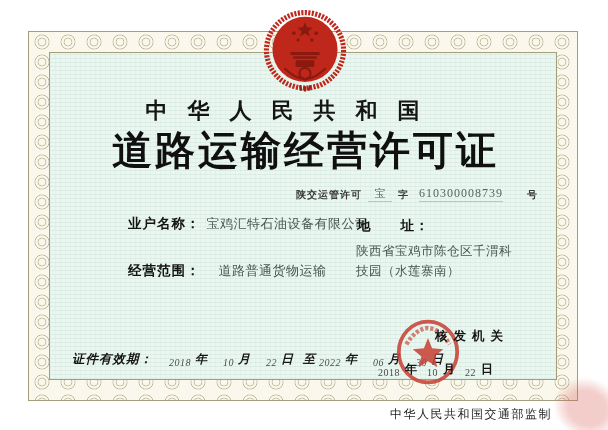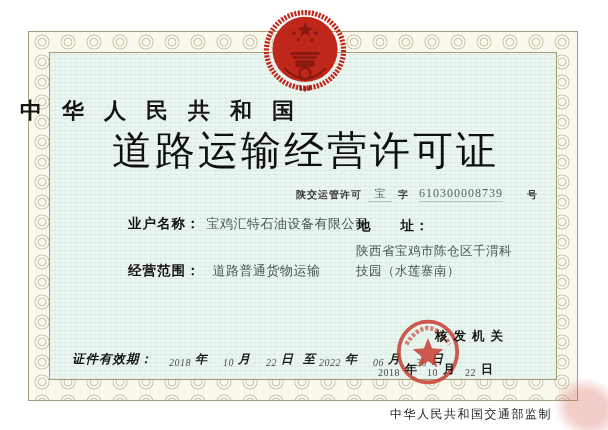--- a/index.html
+++ b/index.html
@@ -24,47 +24,47 @@
     border:1px solid #a59e7c;
     background-color:#ecf6f1;
     background-image:
       repeating-linear-gradient(0deg, rgba(178,214,198,.28) 0 1px, rgba(0,0,0,0) 1px 4px),
       repeating-linear-gradient(90deg, rgba(178,214,198,.14) 0 1px, rgba(0,0,0,0) 1px 5px);
   }
   
   .emblem{position:absolute;left:262px;top:10px;width:86px;height:84px;}
   
   .country-title{
-    position:absolute;left:0;top:96px;width:565px;text-align:left;
+    position:absolute;left:0;top:96px;width:565px;text-align:center;
     font-size:22px;font-weight:bold;letter-spacing:20px;text-indent:20px;color:#151515;
   }
   .main-title{
     position:absolute;left:0;top:123px;width:608px;text-align:center;
-    font-size:40px;font-weight:normal;letter-spacing:3px;text-indent:3px;color:#101010;
+    font-size:40px;font-weight:bold;letter-spacing:3px;text-indent:3px;color:#101010;
   }
   
   .permit-line{
     position:absolute;left:296px;top:186px;display:flex;align-items:flex-end;
     font-size:10px;color:#3a3a3a;
   }
   .permit-line .lbl{font-weight:bold;letter-spacing:1px;}
   .permit-line .fill{
     font-family:"Liberation Serif",serif;color:#56645d;
     border-bottom:1px solid rgba(110,110,110,.35);
     text-align:center;
   }
   .permit-fill1{min-width:24px;margin-left:6px;font-size:11px;}
   .permit-zi{font-weight:bold;margin-left:6px;}
   .permit-number{min-width:82px;margin-left:10px;font-size:12px;letter-spacing:1px;}
   .permit-hao{font-weight:bold;margin-left:24px;}
   
   .label{font-weight:bold;font-size:13.5px;color:#141414;letter-spacing:1px;}
   .value{font-family:"Liberation Serif",serif;font-size:13px;color:#46564f;letter-spacing:.5px;}
   .owner-row{position:absolute;left:128px;top:215px;display:flex;align-items:flex-end;gap:6px;}
-  .scope-row{position:absolute;left:128px;top:262px;display:flex;align-items:center;gap:12px;}
+  .scope-row{position:absolute;left:128px;top:262px;display:flex;align-items:center;gap:18px;}
   .address-label{position:absolute;left:357px;top:217px;}
   .address-line1{position:absolute;left:356px;top:243px;font-size:12.5px;}
   .address-line2{position:absolute;left:356px;top:263px;font-size:12.5px;}
   
   .validity-row{
     position:absolute;left:72px;top:351px;display:flex;align-items:baseline;
     font-size:12px;
   }
   .validity-row .label{font-size:12.5px;}
   .num{

